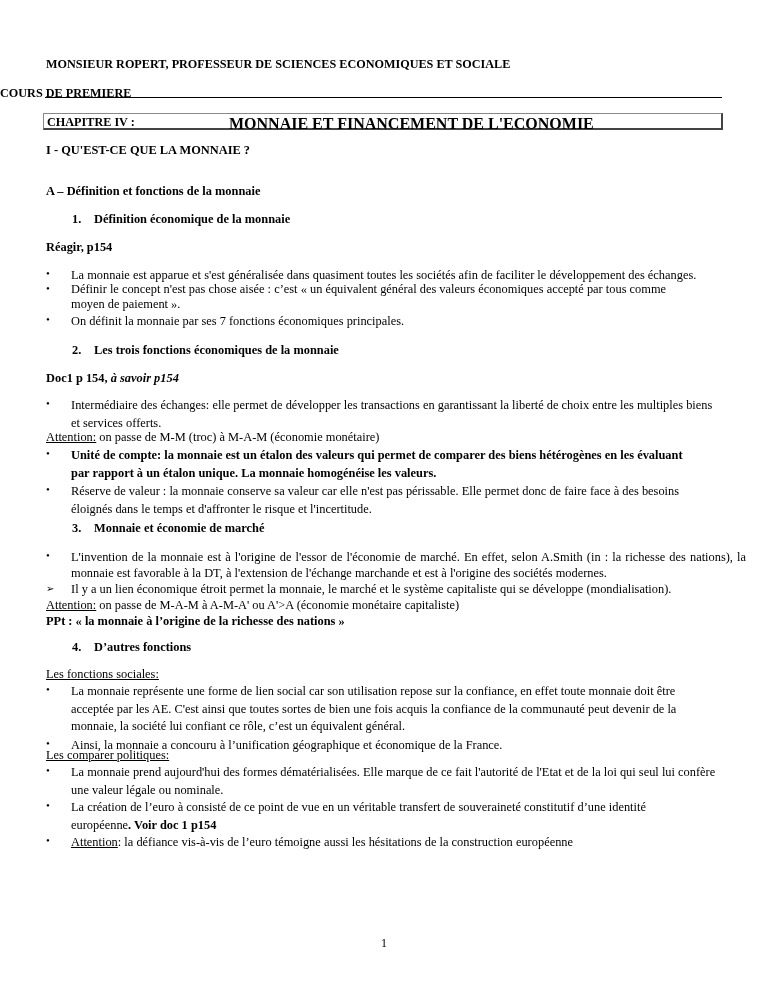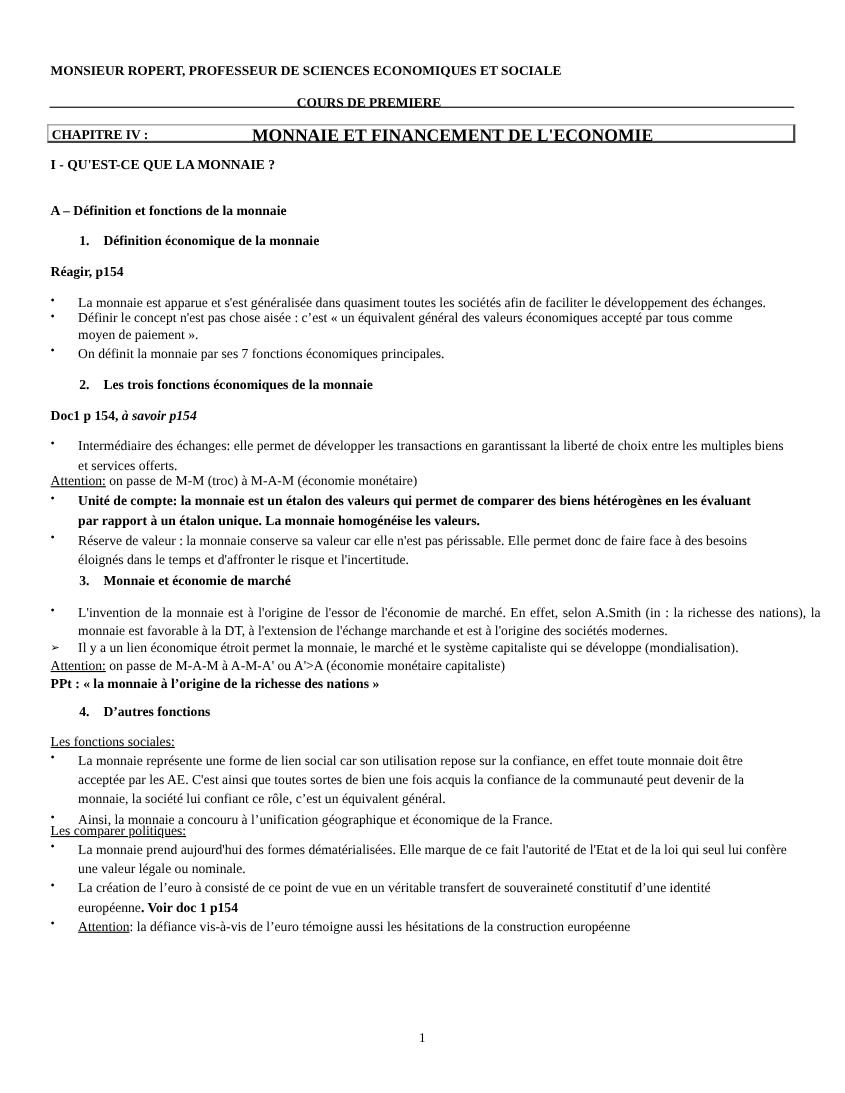--- a/index.html
+++ b/index.html
@@ -4,21 +4,21 @@
 <style>
   html, body { margin: 0; padding: 0; background: #ffffff; }
   body {
     width: 768px; height: 994px; position: relative; overflow: hidden;
     font-family: "Liberation Serif", serif; color: #000; font-size: 12.4px;
   }
   .abs { position: absolute; }
   .b { font-weight: bold; }
   .ul { text-decoration: underline; }
   .hdr { left: 46px; top: 57px; font-weight: bold; font-size: 12.2px; }
-  .course { left: 0; width: 671px; top: 86px; text-align: center; font-weight: bold; font-size: 12.2px; }
+  .course { left: 0; width: 671px; top: 86px; font-weight: bold; font-size: 12.2px; }
   .rule { left: 45px; top: 97px; width: 677px; height: 0; border-top: 1.4px solid #000; }
   .chapbox {
     left: 43px; top: 113px; width: 680px; height: 17px;
     border-top: 1px solid #888; border-left: 1px solid #888;
     border-right: 2px solid #444; border-bottom: 2px solid #444;
     box-sizing: border-box;
   }
   .chap-l { left: 47px; top: 115px; font-weight: bold; font-size: 12.2px; }
   .chap-r { left: 229px; top: 115px; font-weight: bold; font-size: 16px; }
   .line { left: 46px; white-space: nowrap; }

